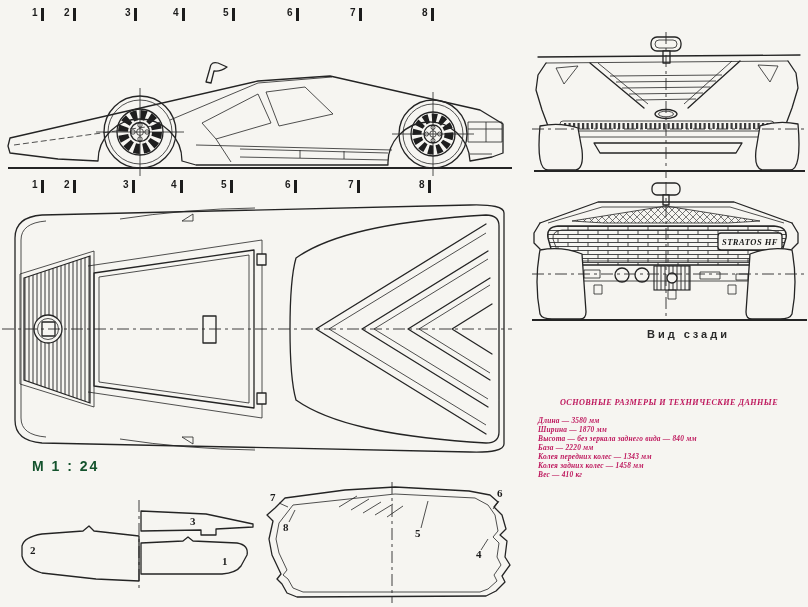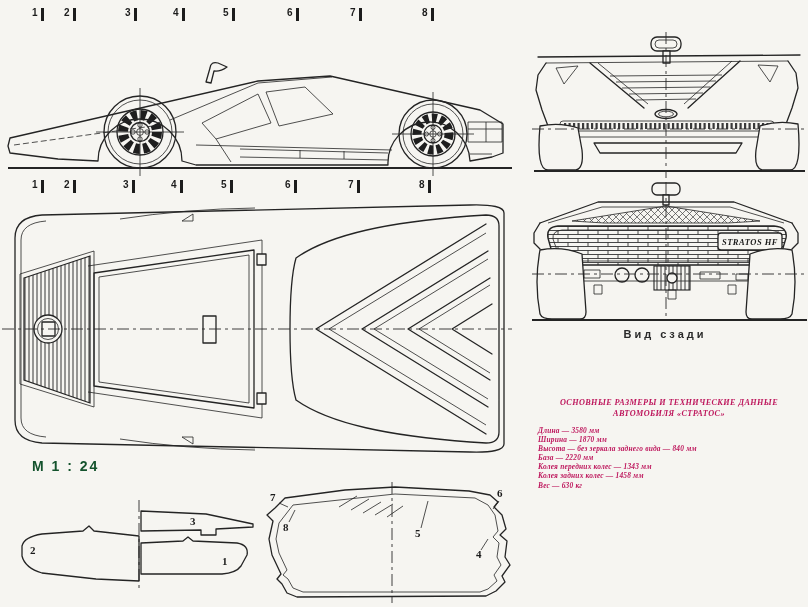--- a/index.html
+++ b/index.html
@@ -23,21 +23,21 @@
   .lk   { fill:none; stroke:#242424; stroke-width:2.2; stroke-linejoin:round; }
   .fillp{ fill:#f6f5f1; stroke:#242424; stroke-width:1.3; stroke-linejoin:round; }
   .dash { fill:none; stroke:#2a2a2a; stroke-width:0.9; stroke-dasharray:12 4 3 4; }
   .seg  { fill:none; stroke:#1e1e1e; }
   .callout { font:700 11px "Liberation Serif", serif; fill:#1b1b1b; }
   .plate-txt { font:italic 700 8.5px "Liberation Serif", serif; fill:#1b1b1b; letter-spacing:.5px; }
 
   
   .caption {
     font:700 11px "Liberation Sans", sans-serif; letter-spacing:3px;
-    color:#2a2a2a; text-align:center;
+    color:#2a2a2a; text-align:right;
   }
   .scale-label { font:700 14px "Liberation Sans", sans-serif; letter-spacing:2px; color:#14532d; }
   .specs { width:262px; color:#be185d; }
   .specs .title { font:italic 700 8.2px "Liberation Serif", serif; text-align:center; line-height:1.3; letter-spacing:.4px; }
   .specs .items { margin-top:7px; font:italic 700 7.4px "Liberation Serif", serif; line-height:1.22; letter-spacing:.2px; }
   .specs .items div { white-space:nowrap;font-family:Liberation Serif, serif; }
 </style>
 </head>
 <body>
 
@@ -283,29 +283,28 @@
     <path class="fillp" d="M8,68 Q2,100 8,132 Q10,137 20,137 L48,137 Q54,137 54,130 L50,72 Q30,64 8,68 Z"></path>
     <path class="fillp" d="M260,68 Q266,100 260,132 Q258,137 248,137 L220,137 Q214,137 214,130 L218,72 Q238,64 260,68 Z"></path>
     <path class="dash" d="M0,92 L275,92"></path>
     <path class="dash" d="M134,0 L134,136"></path>
   </svg>
 
   <div class="abs caption" style="left:600px;top:328px;width:130px">Вид сзади</div>
 
   <div class="abs specs" style="left:538px;top:398px">
     <div class="title">ОСНОВНЫЕ  РАЗМЕРЫ  И  ТЕХНИЧЕСКИЕ  ДАННЫЕ</div>
-    <div class="title">АВТОМОБИЛЯ  «СТРАТОС»</div>
     <div class="items">
       <div>Длина — 3580 мм</div>
       <div>Ширина — 1870 мм</div>
       <div>Высота — без зеркала заднего вида — 840 мм</div>
       <div>База — 2220 мм</div>
       <div>Колея передних колес — 1343 мм</div>
       <div>Колея задних колес — 1458 мм</div>
-      <div>Вес — 630 кг</div>
+      <div>Вес — 410 кг</div>
     </div>
   </div>
 
   <div class="abs scale-label" style="left:32px;top:458px">М 1 : 24</div>
 
   <svg class="abs" style="left:10px;top:494px" width="250" height="112" viewBox="0 0 250 112">
     <path class="dash" d="M129,6 L129,98"></path>
     <path class="ln" d="M131,17 L196,20 L243,30 L243,33 L206,35 L206,41 L191,41 L191,36 L131,37 Z"></path>
     <path class="ln" d="M131,49 L173,47 L178,43 L183,47 L227,49 Q239,51 237,61 L231,72 Q226,79 212,80 L131,80 Z"></path>
     <path class="ln" d="M129,42 L84,37 L79,32 L73,37 L32,40 Q14,43 12,52 L12,62 Q15,74 32,79 L86,85 L129,87 Z"></path>

